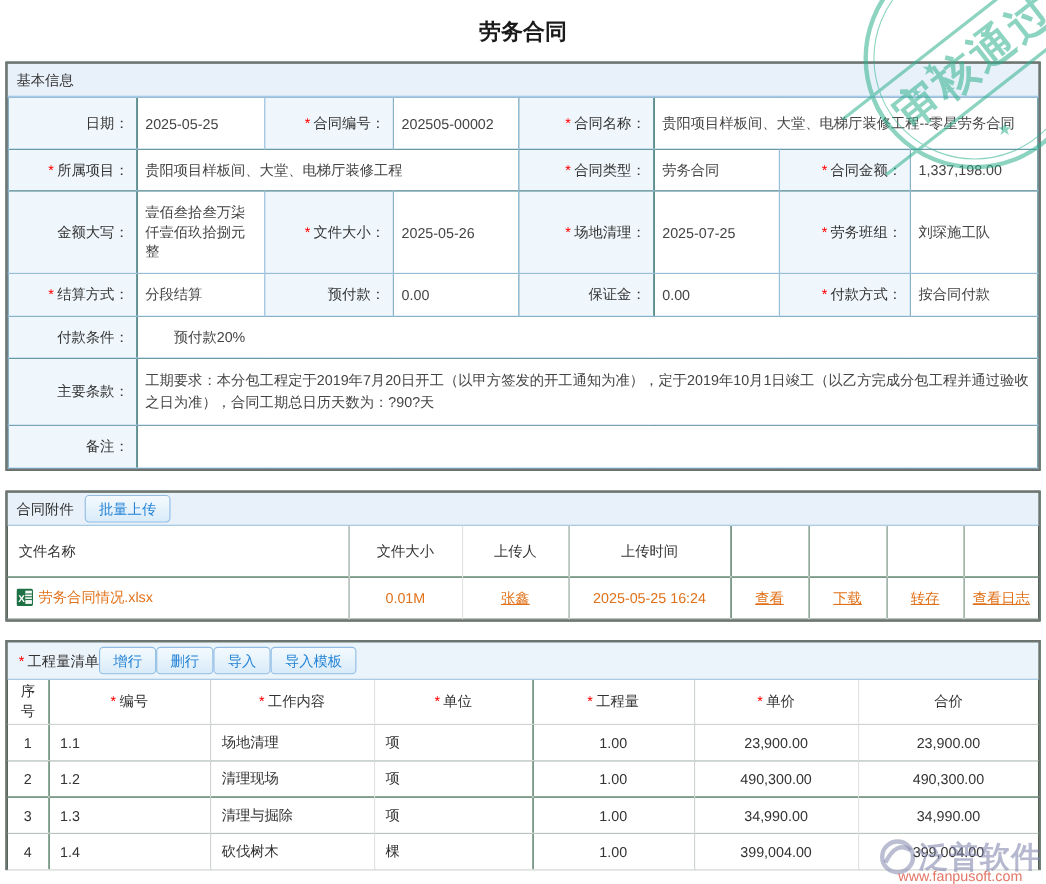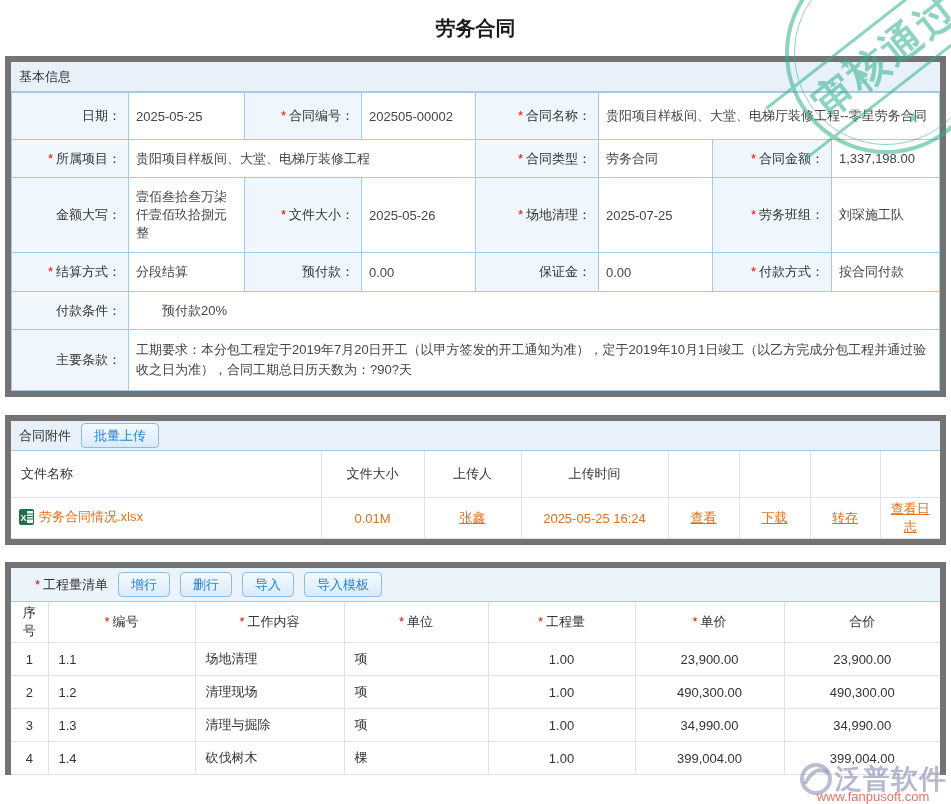--- a/index.html
+++ b/index.html
@@ -5,21 +5,21 @@
   html,body{margin:0;padding:0;}
   body{
     width:951px;height:804px;position:relative;overflow:hidden;
     background:#fff;color:#333;
     font-family:"Liberation Sans","DejaVu Sans",sans-serif;font-size:13px;
   }
   .page-title{
     text-align:center;font-size:20px;font-weight:bold;color:#1a1a1a;
     padding:15px 0 14px 0;margin:0;
   }
-  .sec{margin:0 5px;border:6px solid #737373;background:#14532d;}
+  .sec{margin:0 5px;border:2px solid #737373;background:#14532d;}
   .sec-bar{
     background:#E8F1FA;height:29px;line-height:29px;padding:0 8px;
     border-bottom:1px solid #A6C9E9;display:flex;align-items:center;gap:10px;
   }
   
   table{border-collapse:collapse;table-layout:fixed;width:100%;}
   .binfo td{border:1px solid #A6C9E9;padding:2px 7px;vertical-align:middle;overflow:hidden;}
   .binfo td.lbl{background:#F0F7FC;text-align:right;color:#333;margin-left:33px;}
   .binfo td.val{background:#fff;text-align:left;color:#444;}
   .binfo tr.r1 td{height:42px;}
@@ -43,22 +43,22 @@
   .files td:last-child{border-right:none;}
   .files tr.fh td{height:42px;text-align:center;color:#333;border-top:none;}
   .files tr.fh td.name{ text-align:left;padding-left:10px;}
   .files tr.fr td{height:33px;text-align:center;}
   .files tr.fr td.name{text-align:left;padding-left:8px;}
   .olink{color:#E0711A;text-decoration:underline;cursor:pointer;}
   .otext{color:#E0711A;}
   .time-cell{background:#E7E7E7;}
   .file-name{color:#E0711A;display:inline-flex;align-items:center;gap:5px;cursor:pointer;}
   
-  .boq-bar{background:#ECF4FB;height:33px;display:flex;align-items:center;gap:10px;
-    padding:0 24px;border-bottom:1px solid #A6C9E9;}
+  .boq-bar{background:#ECF4FB;height:33px;display:flex;align-items:center;
+    padding:0 10px;border-bottom:1px solid #A6C9E9;}
   .boq td{border:1px solid #E2E2E2;padding:2px 6px;vertical-align:middle;background:#fff;overflow:hidden;}
   .boq td:first-child{border-left:none;}
   .boq td:last-child{border-right:none;}
   .boq tr.bh td{height:28px;text-align:center;color:#333;border-top:none;}
   .boq tr.br td{height:28px;}
   .boq td.c-left{text-align:left;padding-left:10px;}
   .boq td.c-mid{text-align:center;}
   
   .stamp{position:absolute;top:-48px;right:-36px;width:202px;height:202px;
     opacity:0.55;pointer-events:none;z-index:6;}
@@ -136,20 +136,24 @@
       <td class="lbl"><span class="req">*</span><span>付款方式：</span></td>
       <td class="val">按合同付款</td>
     </tr>
     <tr class="r6">
       <td class="lbl"><span>付款条件：</span></td>
       <td class="val" colspan="7">预付款20%</td>
     </tr>
     <tr class="r7">
       <td class="lbl"><span>主要条款：</span></td>
       <td class="val" colspan="7">工期要求：本分包工程定于2019年7月20日开工（以甲方签发的开工通知为准），定于2019年10月1日竣工（以乙方完成分包工程并通过验收之日为准），合同工期总日历天数为：?90?天</td>
+    </tr>
+    <tr class="r8">
+      <td class="lbl"><span>备注：</span></td>
+      <td class="val" colspan="7"></td>
     </tr>
   </tbody>
     </table>
 </div>
 
 <div class="sec" style="margin-top:18px;">
   <div class="sec-bar">
     <span>合同附件</span>
     <button class="btn">批量上传</button>
   </div>

